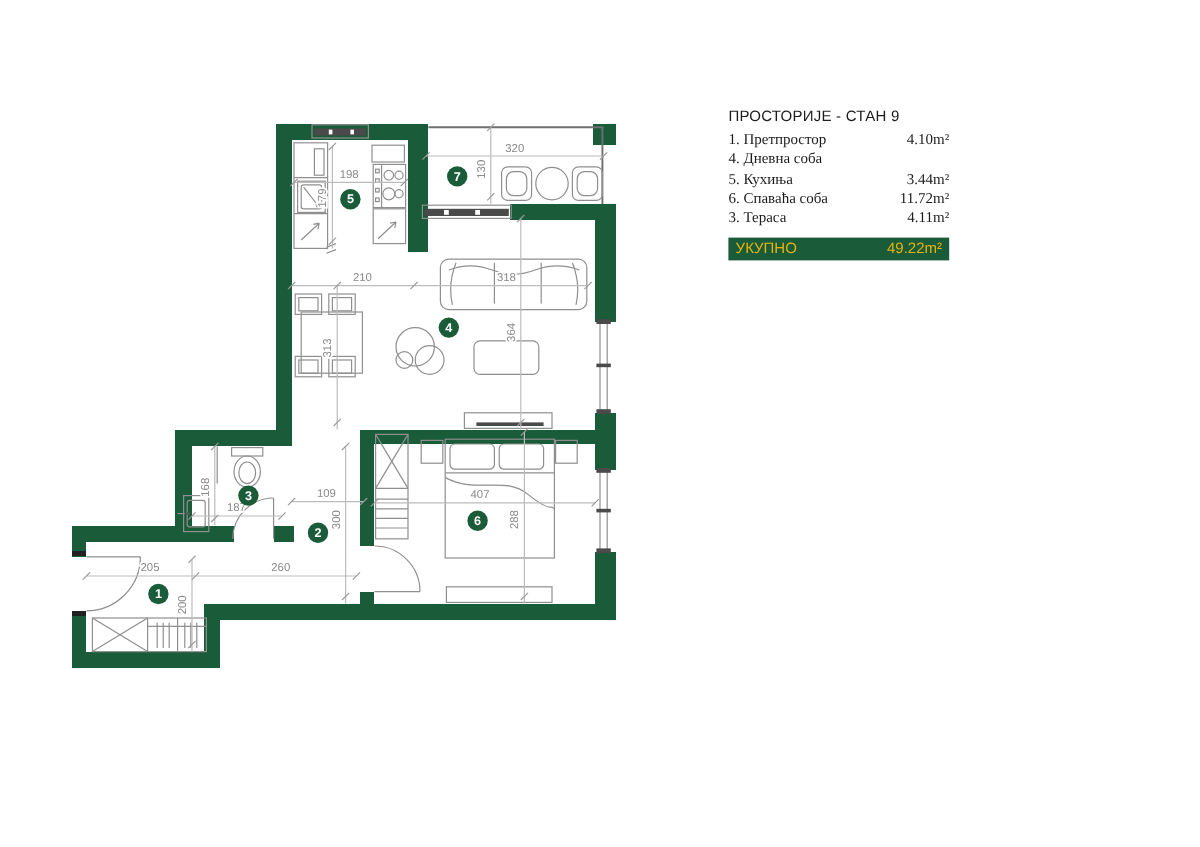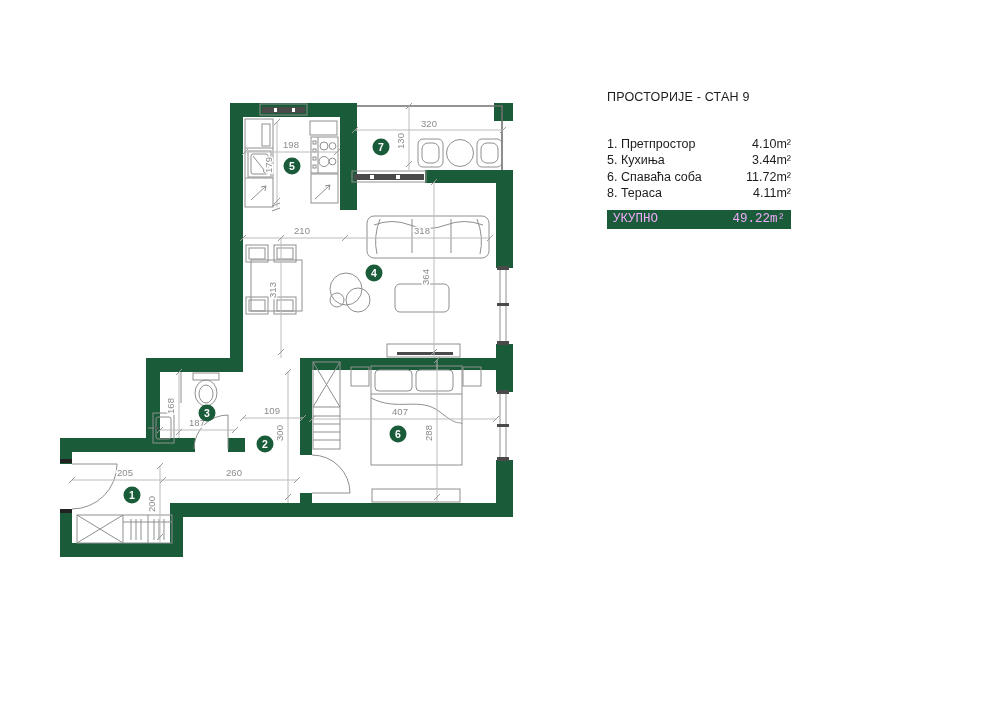--- a/index.html
+++ b/index.html
@@ -17,26 +17,26 @@
   .rail { stroke:#6f6f6f; stroke-width:1.6; fill:none; }
   .dimline { stroke:#bcbcbc; stroke-width:1; fill:none; }
   .dimtick { stroke:#9a9a9a; stroke-width:1; fill:none; }
   .dim-text { font-size:9.5px; fill:var(--dimtext); text-anchor:middle;
               paint-order:stroke; stroke:#ffffff; stroke-width:3px; }
   .marker-circle { fill:var(--wall); }
   .marker-num { font-size:10.5px; font-weight:bold; fill:#ffffff; text-anchor:middle; }
 
   
   #legend { position:absolute; left:607px; top:90px; width:184px; color:#1c1c1c; }
-  #legend-title { font-size:12.5px; margin-bottom:32px; letter-spacing:.2px; }
-  #room-list { font-size:12.5px; }
+  #legend-title { font-size:12.5px; margin-bottom:4px; letter-spacing:.2px; }
+  #room-list { font-size:12.5px;font-family:Liberation Serif, serif; }
   .room-row { display:flex; justify-content:space-between; line-height:16.3px; white-space:pre; }
   .room-row .indent { padding-left:8px; }
-  #total-bar { margin-top:9px; background:var(--wall); color:#f0abfc; font-size:12.5px;
-               display:flex; justify-content:space-between; padding:2px 6px 3px 6px;font-family:Liberation Mono, monospace; }
+  #total-bar { margin-top:9px; background:var(--wall); color:#eab308; font-size:12.5px;
+               display:flex; justify-content:space-between; padding:2px 6px 3px 6px; }
 </style>
 </head>
 <body>
 
 <div id="stage">
 
   <svg id="plan-svg" width="1000" height="706" viewBox="0 0 1000 706">
 
     <g shape-rendering="crispEdges">
       <rect class="wall" x="230" y="103" width="127" height="14"></rect>
@@ -279,22 +279,23 @@
         <text x="398" y="437.5" class="marker-num">6</text>
         <circle cx="381" cy="147" r="8.5" class="marker-circle"></circle>
         <text x="381" y="150.5" class="marker-num">7</text>
       </g>
   </svg>
 
   <div id="legend">
     <div id="legend-title">ПРОСТОРИЈЕ - СТАН 9</div>
     <div id="room-list">
         <div class="room-row"><span class="">1. Претпростор</span><span>4.10m²</span></div>
+        <div class="room-row"><span class="">4. Дневна соба</span><span></span></div>
         <div class="room-row"><span class="">5. Кухиња</span><span>3.44m²</span></div>
         <div class="room-row"><span class="">6. Спаваћа соба</span><span>11.72m²</span></div>
-        <div class="room-row"><span class="">8. Тераса</span><span>4.11m²</span></div>
+        <div class="room-row"><span class="">3. Тераса</span><span>4.11m²</span></div>
       </div>
     <div id="total-bar">
       <span>УКУПНО</span>
       <span>49.22m²</span>
     </div>
   </div>
 </div>
 
 </body></html>

